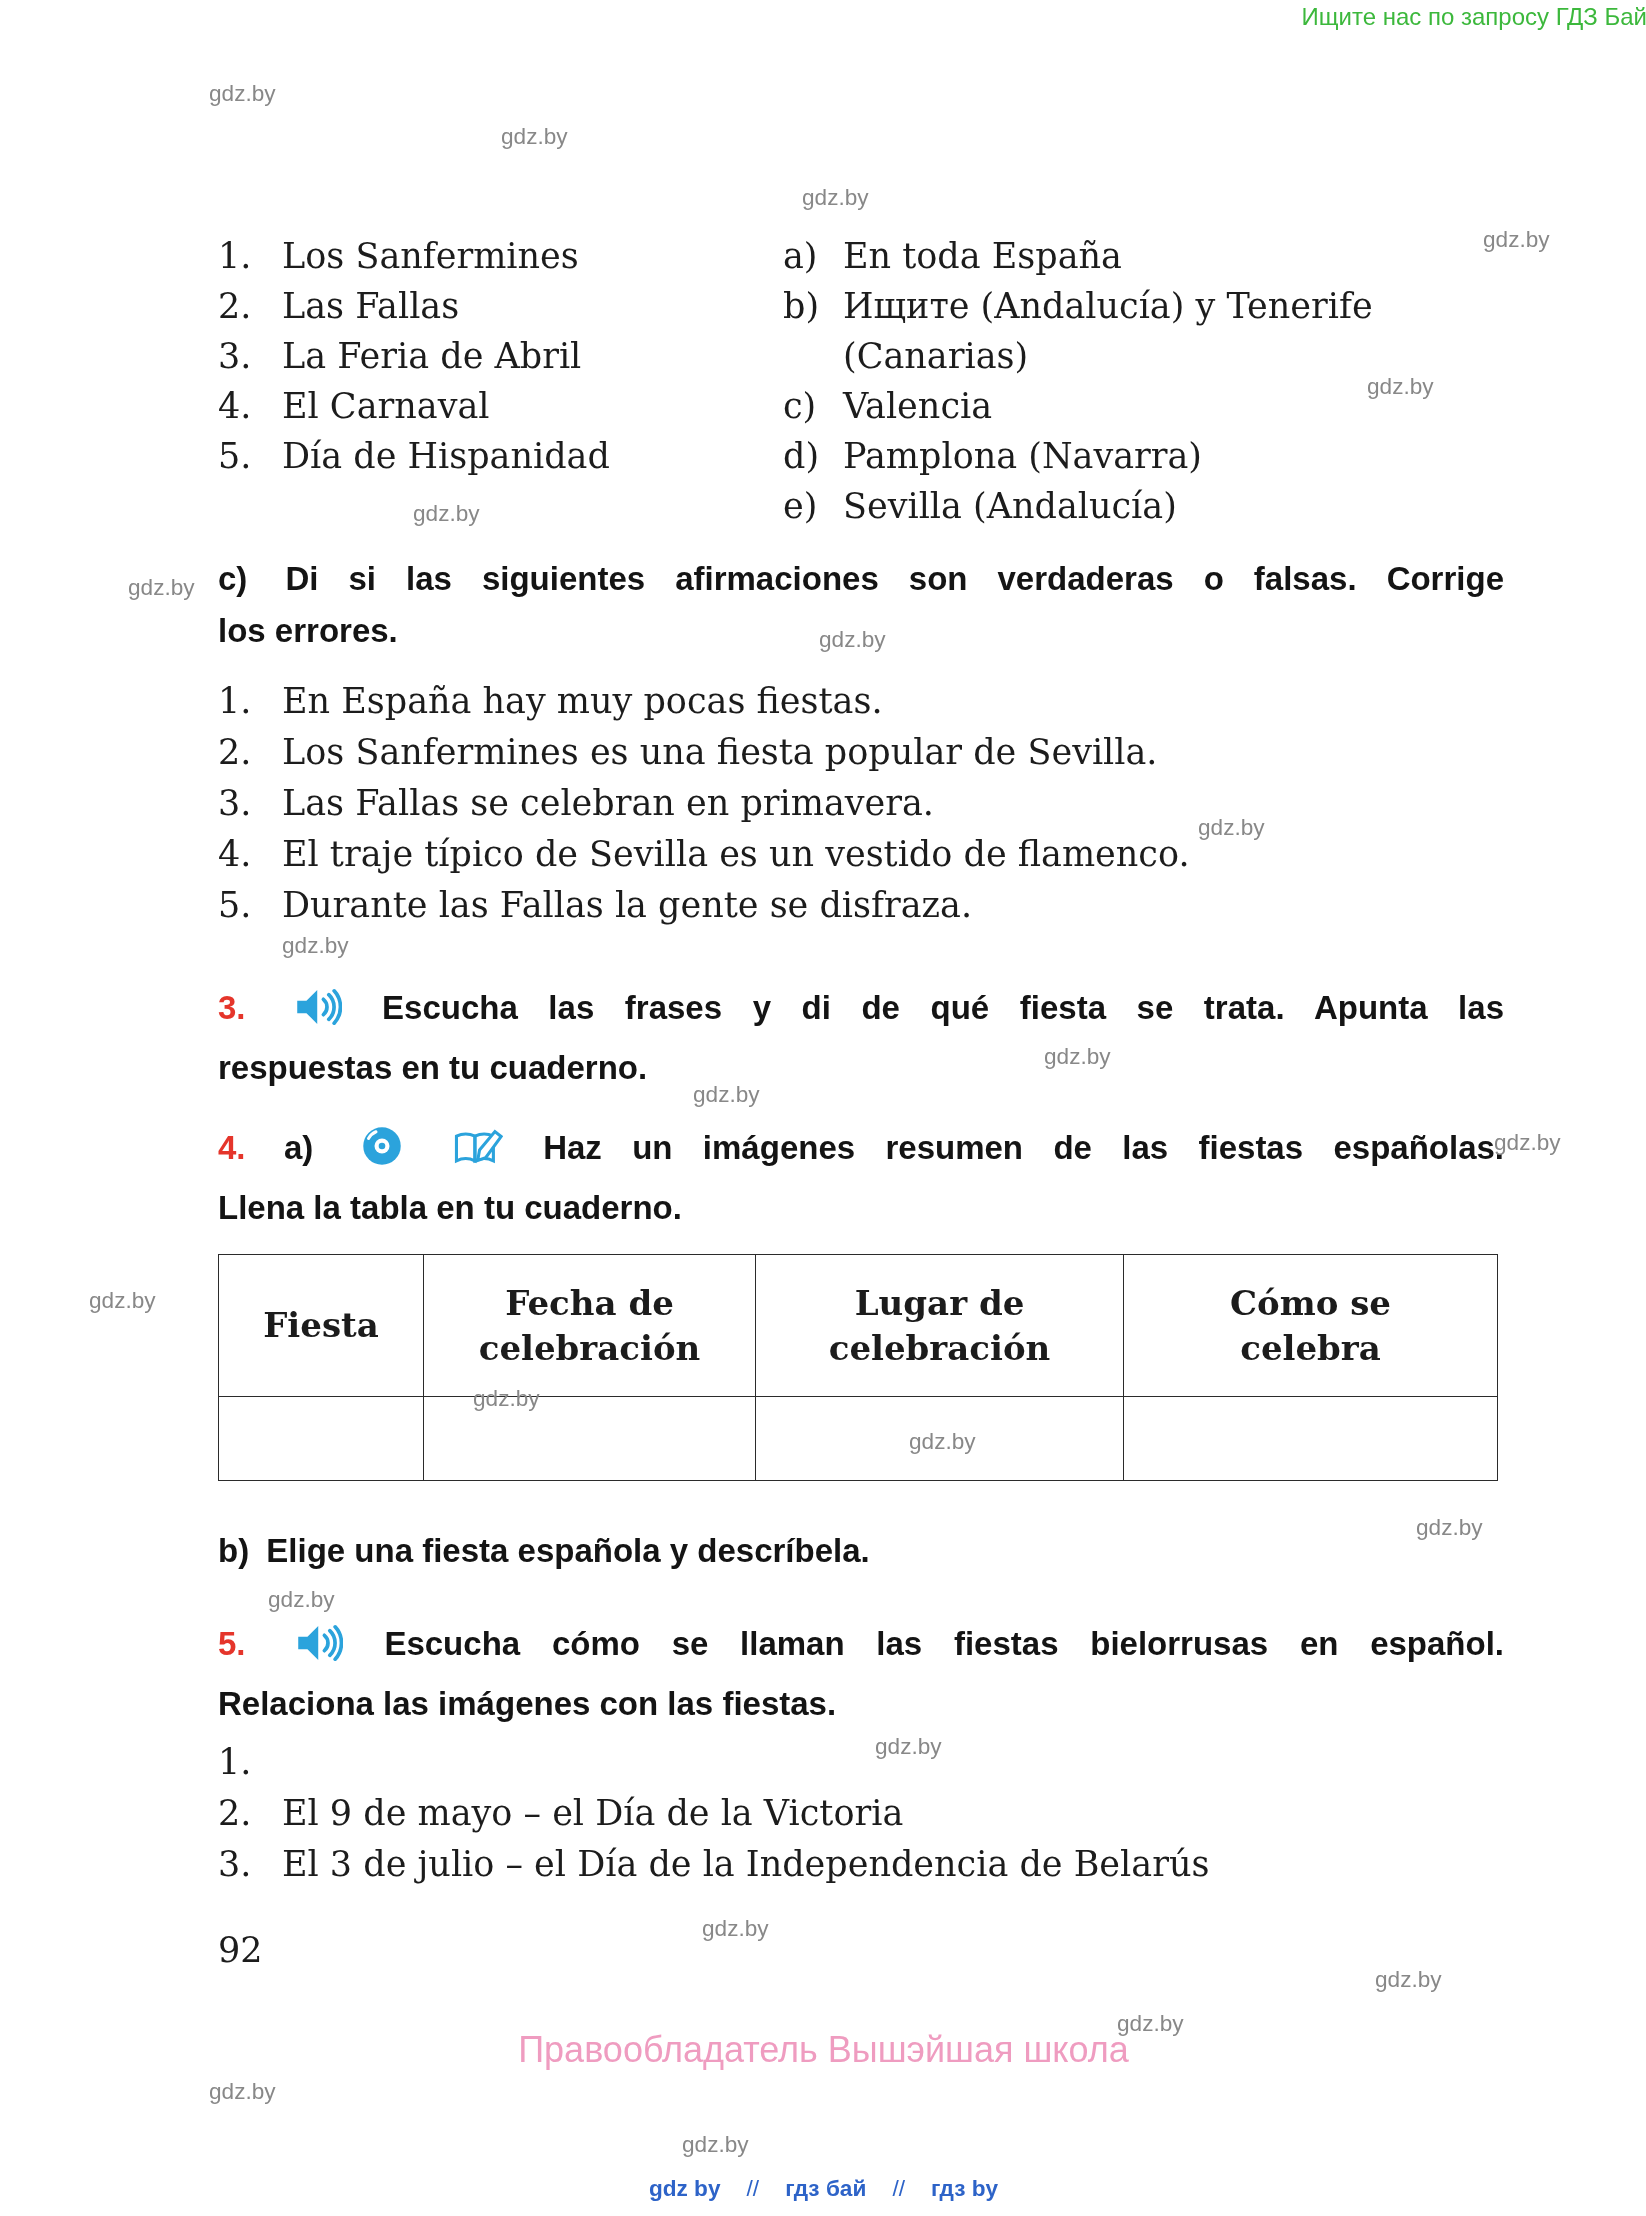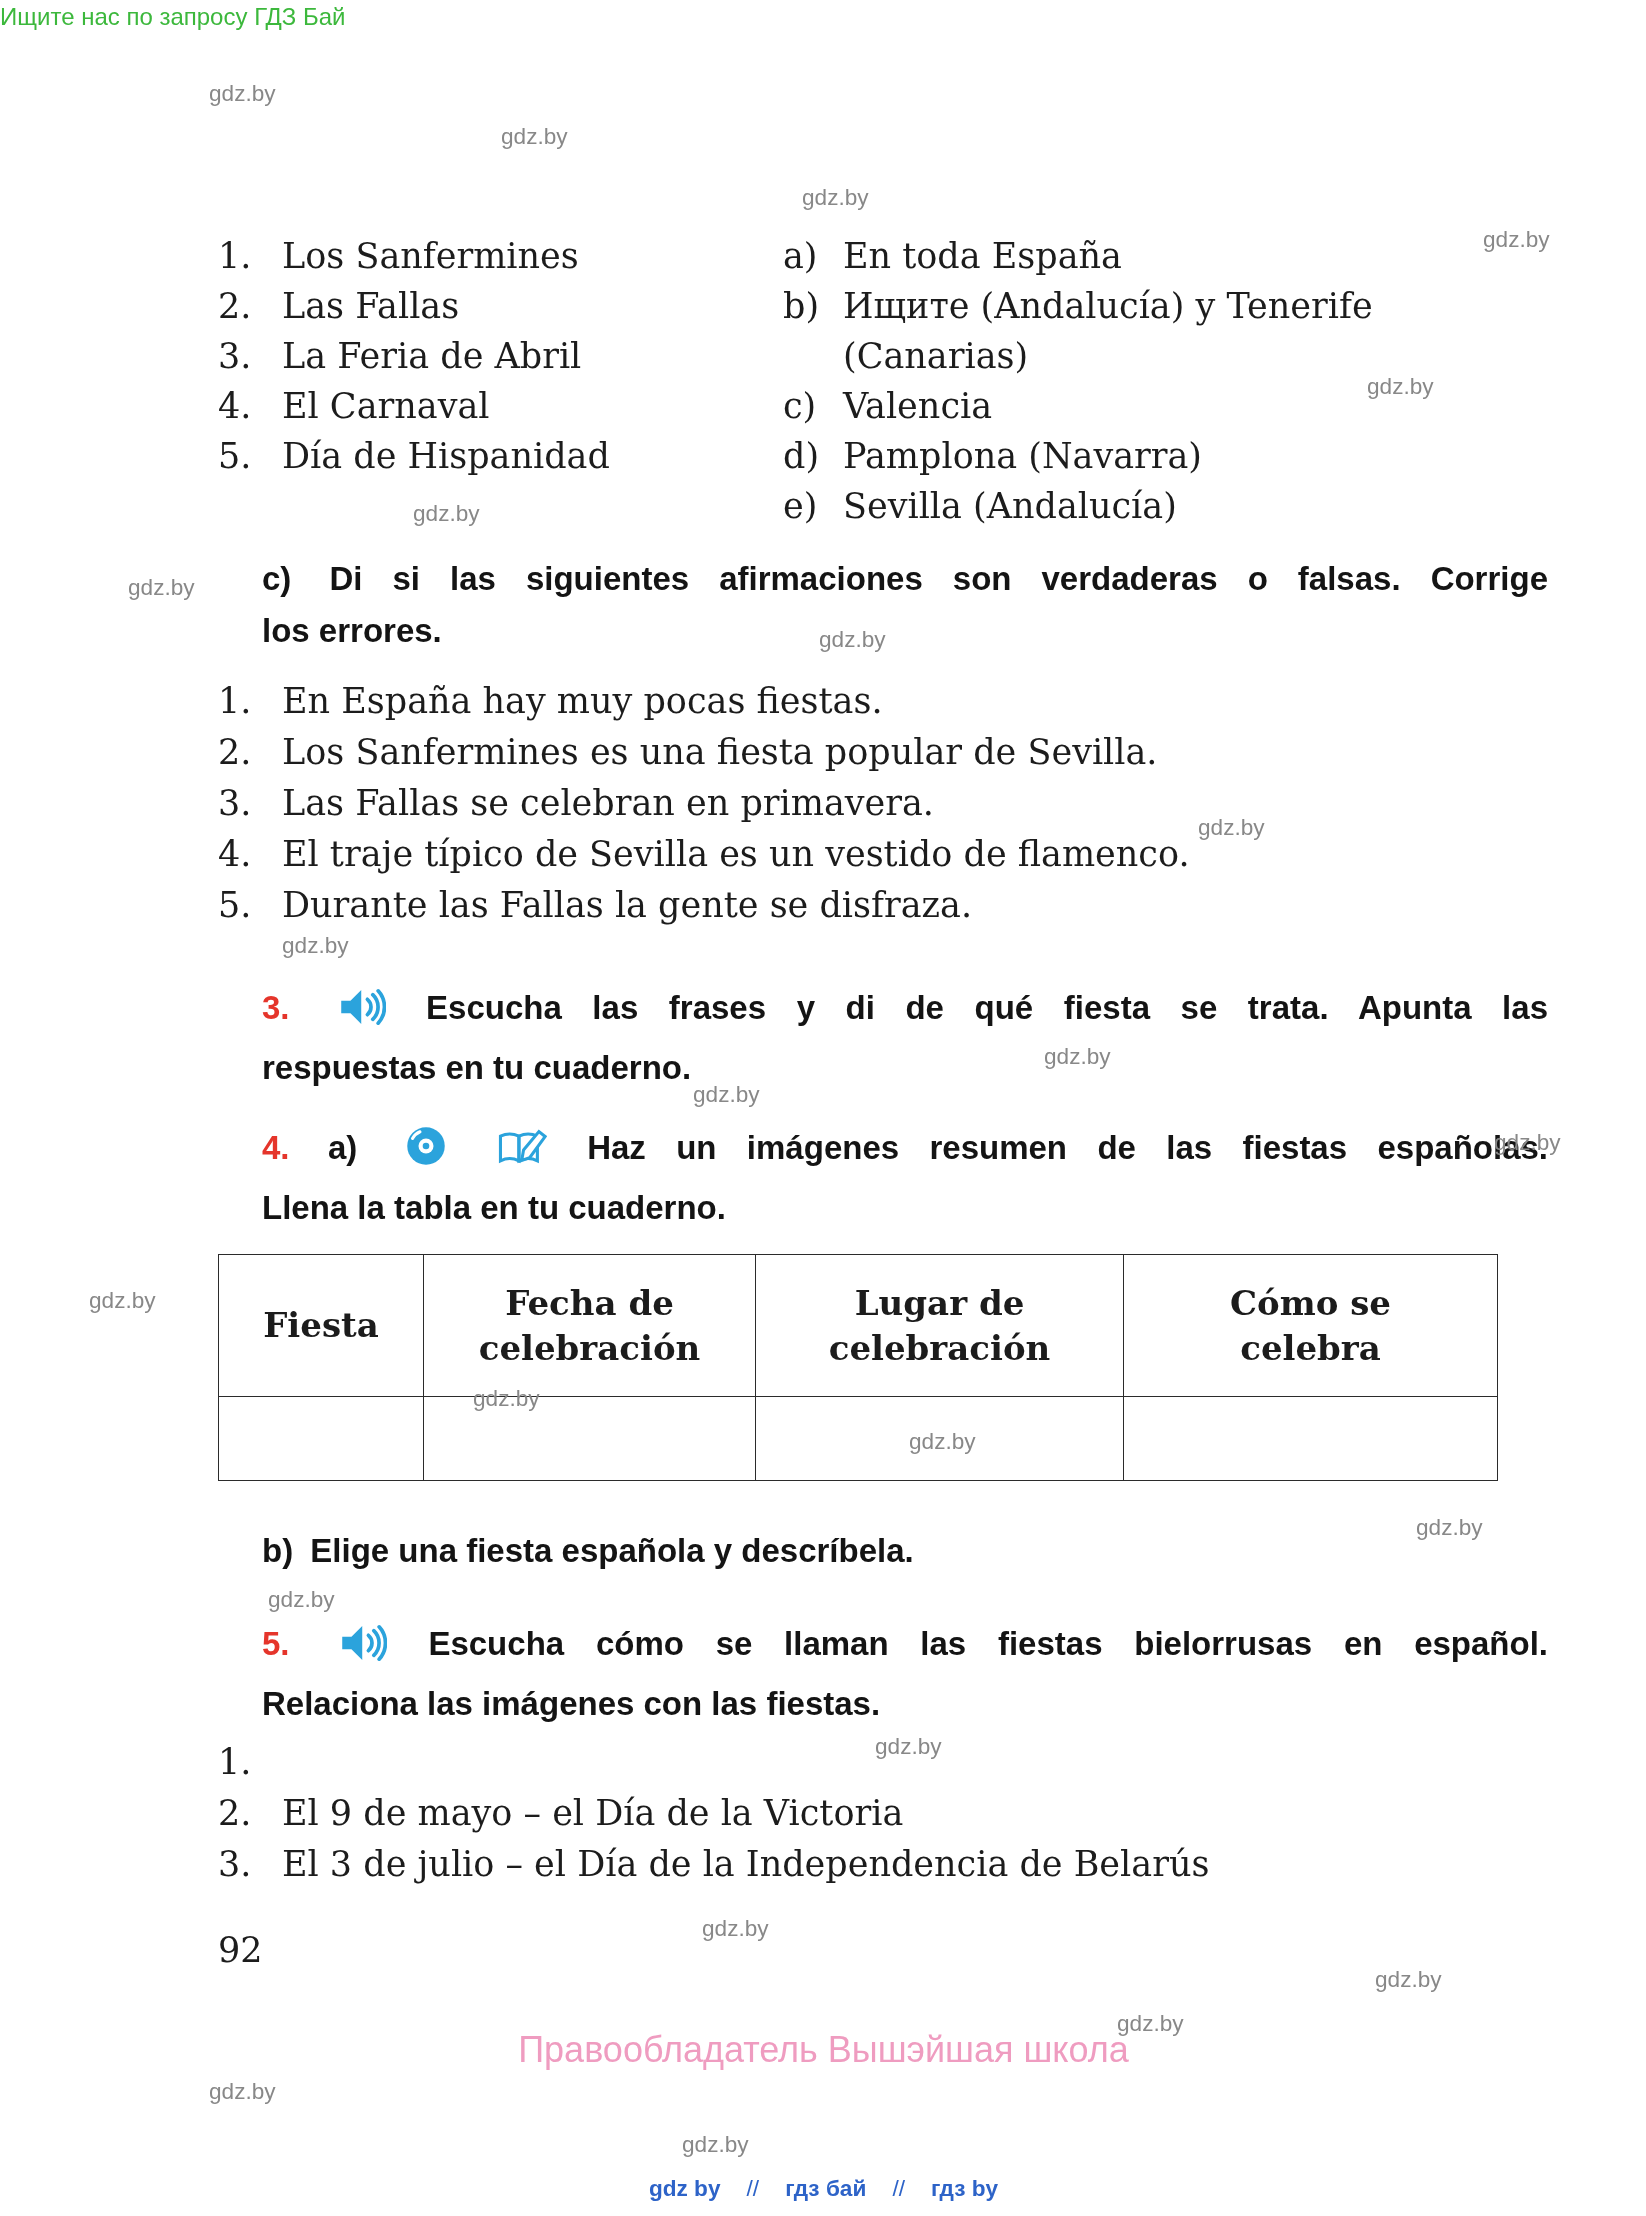--- a/index.html
+++ b/index.html
@@ -6,21 +6,21 @@
   html,body { background:#ffffff; }
   body { font-family:"DejaVu Serif","Liberation Serif",serif; }
   .page {
     position:relative; width:1647px; height:2216px;
     background:#ffffff; overflow:hidden; color:#1c1c1c;
   }
   .abs { position:absolute; }
 
   
   .banner {
-    top:3.2px; left:0; width:100%; text-align:left;
+    top:3.2px; left:0; width:100%; text-align:right;
     font-family:"Liberation Sans","DejaVu Sans",sans-serif;
     font-size:24px; color:var(--banner_green,#3cb83c);
   }
 
   
   .wm {
     position:absolute; z-index:1;
     font-family:"Liberation Sans","DejaVu Sans",sans-serif;
     font-size:22.6px; color:var(--watermark_gray,#888888);
   }
@@ -31,21 +31,21 @@
   .pos-match-right { left:783px; top:231px; width:677px; }
   .row { display:flex; }
   .row .num { width:64px; flex:none; }
   .row .letter { width:60px; flex:none; }
   .row .txt { white-space:pre-line; }
 
   
   .task {
     position:absolute; left:218px; width:1286px;
     font-family:"Liberation Sans","DejaVu Sans",sans-serif;
-    font-weight:700; font-size:33px; line-height:52px; color:#141414;margin-left:44px;
+    font-weight:700; font-size:33px; line-height:52px; color:#141414;
   }
   .jline { text-align:justify; text-align-last:justify; }
   .task .rednum { color:var(--accent_red,#e5352b); margin-right:8px; }
   .task .hlabel { margin-right:8px; }
   .icon { color:var(--icon_blue,#2ba3dc); display:inline-block; vertical-align:-8px; margin:0 9.7px; }
 
   .pos-taskc { top:553px; }
   .pos-task3 { top:982px; }
   .pos-task4 { top:1122px; }
   .pos-taskb { top:1525px; }

